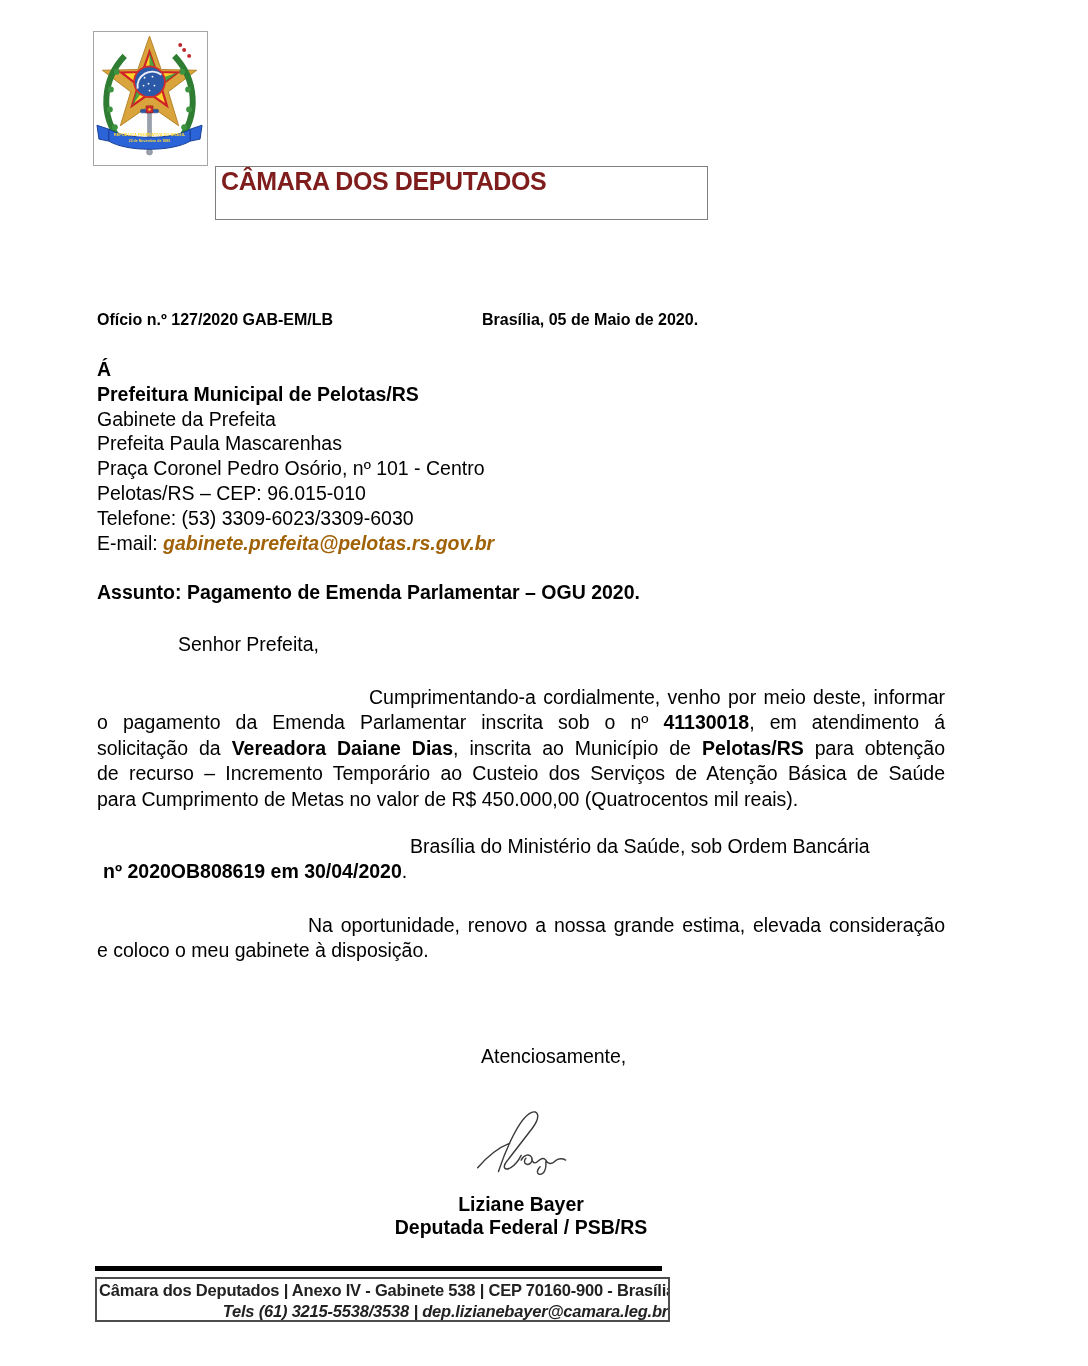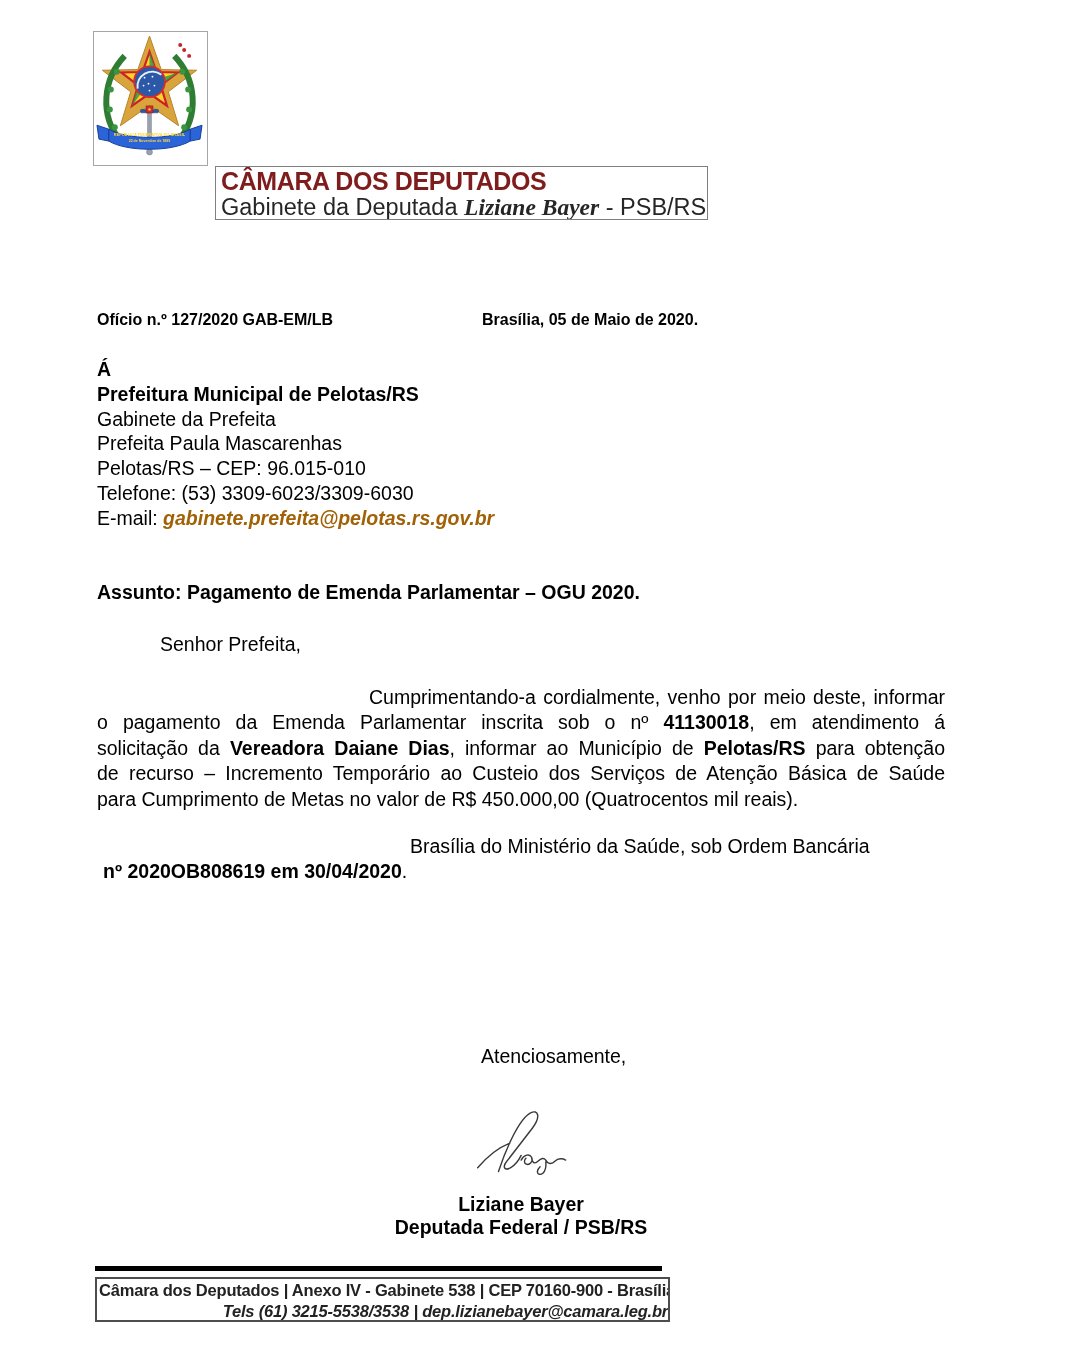--- a/index.html
+++ b/index.html
@@ -17,21 +17,21 @@
   .office{font-size:23.5px;line-height:25px;color:#262626;white-space:nowrap;}
   .office-name{font-family:"Liberation Serif","DejaVu Serif",serif;font-weight:bold;font-style:italic;}
   
   .meta-row{position:absolute;left:97px;top:311px;width:848px;font-size:16px;}
   .meta-row .date{position:absolute;left:385px;top:0;}
   
   .recipient{position:absolute;left:97px;top:357px;font-size:19.5px;line-height:24.8px;}
   .email{color:#a16207;font-weight:bold;font-style:italic;cursor:pointer;}
   
   .subject{position:absolute;left:97px;top:581px;font-size:19.5px;}
-  .salutation{position:absolute;left:160px;top:633px;font-size:19.5px;}
+  .salutation{position:absolute;left:178px;top:633px;font-size:19.5px;}
   
   .para{position:absolute;left:97px;width:848px;font-size:19.5px;}
   .ln{line-height:25.4px;}
   .j{text-align:justify;text-align-last:justify;}
   
   .closing{position:absolute;left:481px;top:1045px;font-size:19.5px;}
   .signature{position:absolute;left:472px;top:1104px;width:104px;height:82px;}
   .signer{position:absolute;left:97px;top:1193px;width:848px;text-align:center;font-size:19.5px;line-height:23px;}
   
   .footer-rule{position:absolute;left:95px;top:1266px;width:567px;height:5px;background:#000;}
@@ -95,55 +95,59 @@
         <path d="M96,96 L108,92 L106,106 L96,108 Z" fill="#2b63d9" stroke="#173f96" stroke-width="1"></path>
         <path d="M14,96 C32,107 78,107 96,96 L96,108 C78,119 32,119 14,108 Z" fill="#2b63d9" stroke="#173f96" stroke-width="1"></path>
         <text x="55" y="103.2" font-size="4" font-weight="bold" fill="#ffd938" text-anchor="middle">REPÚBLICA FEDERATIVA DO BRASIL</text>
         <text x="55" y="108.8" font-size="3.6" font-weight="bold" fill="#ffd938" text-anchor="middle">22 de Novembro  de 1889</text>
       </g>
     </svg>
   </div>
 
   <div class="header-box">
     <div class="org">CÂMARA DOS DEPUTADOS</div>
-    <div class="office"><span>Gabinete da Deputada </span><span class="office-name">Liziane Bayer</span><span> - PSB/RS</span></div>
   </div>
 
   <div class="meta-row">
     <span class="b">Ofício n.º 127/2020 GAB-EM/LB</span>
     <span class="b date">Brasília, 05 de Maio de 2020.</span>
   </div>
 
   <div class="recipient">
     <div class="b">Á</div>
     <div class="b">Prefeitura Municipal de Pelotas/RS</div>
     <div>Gabinete da Prefeita</div>
     <div>Prefeita Paula Mascarenhas</div>
+    <div>Praça Coronel Pedro Osório, nº 101 - Centro</div>
     <div>Pelotas/RS – CEP: 96.015-010</div>
     <div>Telefone: (53) 3309-6023/3309-6030</div>
     <div><span>E-mail: </span><a class="email">gabinete.prefeita@pelotas.rs.gov.br</a></div>
   </div>
 
   <div class="subject b">Assunto: Pagamento de Emenda Parlamentar – OGU 2020.</div>
 
   <div class="salutation">Senhor Prefeita,</div>
 
   <div class="para" style="top:685px">
     <div class="ln j" style="padding-left:272px"><span>Cumprimentando-a cordialmente, venho por meio deste, informar</span></div>
     <div class="ln j"><span>o pagamento da Emenda Parlamentar inscrita sob o nº </span><span class="b">41130018</span><span>, em atendimento á</span></div>
-    <div class="ln j"><span>solicitação da </span><span class="b">Vereadora Daiane Dias</span><span>, informar ao Município de </span><span class="b">Pelotas/RS</span><span> para obtenção</span></div>
+    <div class="ln j"><span>solicitação da </span><span class="b">Vereadora Daiane Dias</span><span>, inscrita ao Município de </span><span class="b">Pelotas/RS</span><span> para obtenção</span></div>
     <div class="ln j"><span>de recurso – Incremento Temporário ao Custeio dos Serviços de Atenção Básica de Saúde</span></div>
     <div class="ln"><span>para Cumprimento de Metas no valor de R$ 450.000,00 (Quatrocentos mil reais).</span></div>
   </div>
 
   <div class="para" style="top:834px">
     <div class="ln" style="padding-left:313px"><span>Brasília do Ministério da Saúde, sob Ordem Bancária</span></div>
     <div class="ln" style="padding-left:6px"><span class="b">nº 2020OB808619 em 30/04/2020</span><span>.</span></div>
   </div>
 
+  <div class="para" style="top:913px">
+    <div class="ln j" style="padding-left:211px"><span>Na oportunidade, renovo a nossa grande estima, elevada consideração</span></div>
+    <div class="ln"><span>e coloco o meu gabinete à disposição.</span></div>
+  </div>
 
   <div class="closing">Atenciosamente,</div>
 
   <svg class="signature" viewBox="0 0 110 80">
     <path d="M6,64 C18,50 30,42 40,38 M28,68 C36,44 50,12 62,6 C70,2 73,10 64,22 C54,35 44,48 37,57 C32,63 34,68 41,64 C46,61 50,55 52,51 M52,56 C55,50 61,49 63,53 C65,57 61,62 57,60 C55,59 55,56 57,54 M63,53 C63,58 66,61 70,57 C73,54 76,53 78,56 C80,60 84,61 88,57 M78,58 C79,65 76,72 71,71 C68,70 69,66 72,63 M88,57 C91,54 96,54 99,56" fill="none" stroke="#3a3a3a" stroke-width="1.5" stroke-linecap="round"></path>
   </svg>
 
   <div class="signer">
     <div class="b">Liziane Bayer</div>
     <div class="b">Deputada Federal / PSB/RS</div>

